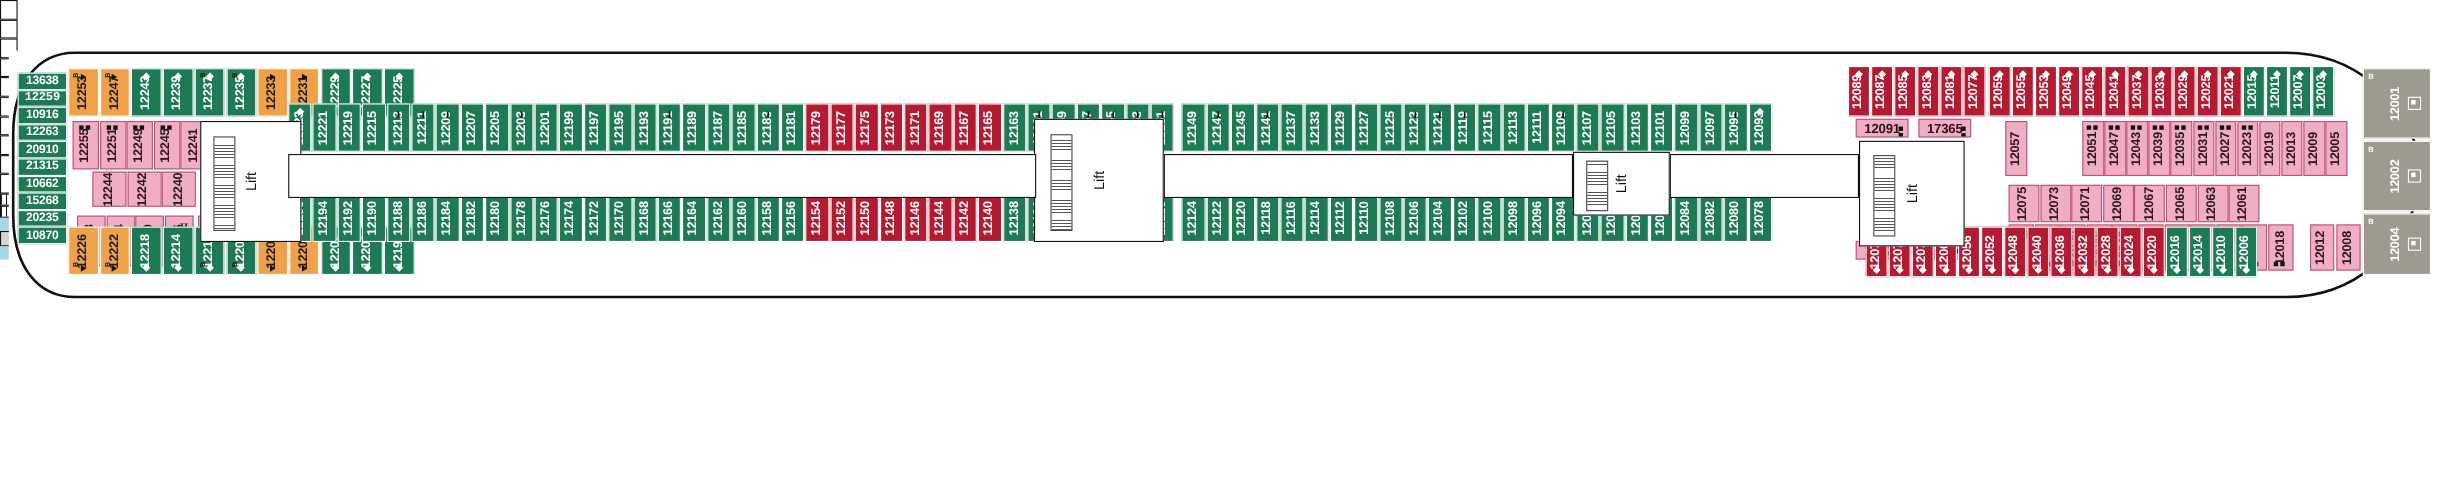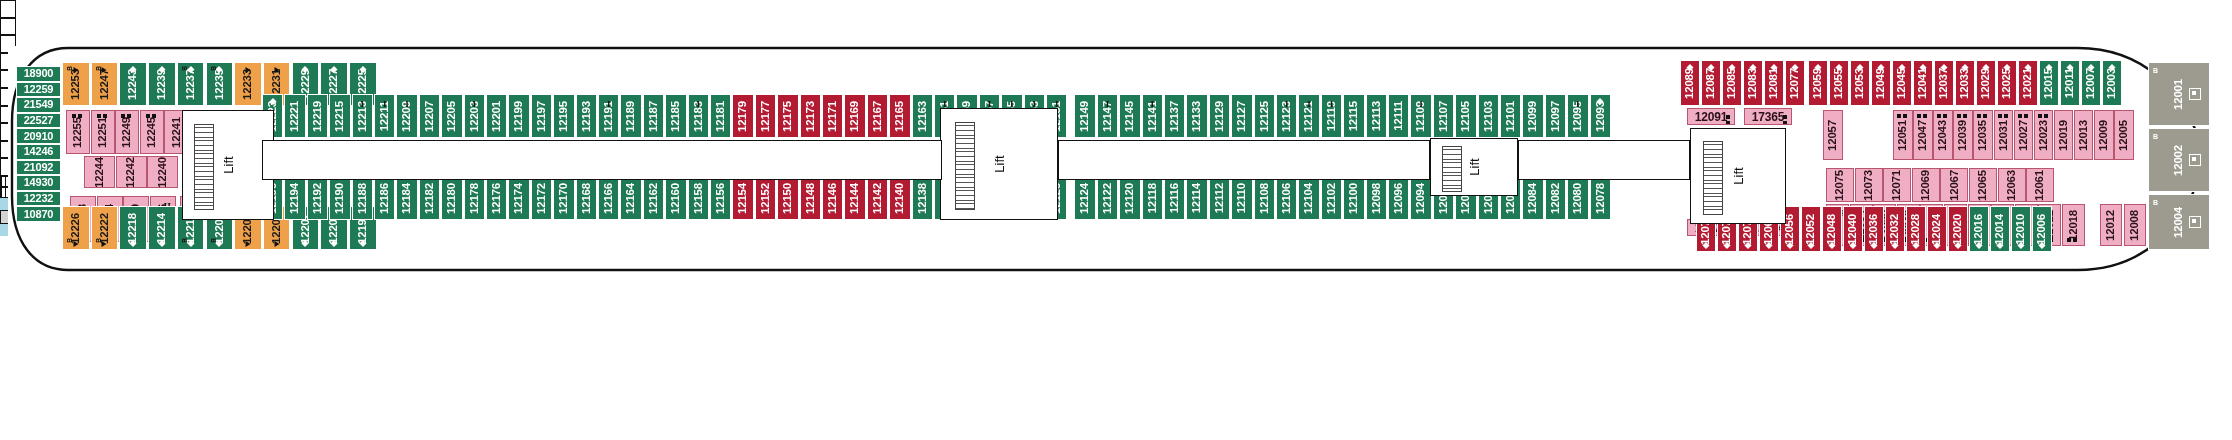--- a/index.html
+++ b/index.html
@@ -42,53 +42,53 @@
 </head>
 <body>
 
 <div id="deck">
     <div style="position: absolute; left: 8px; top: 46px; width: 2210px; height: 222px; background: rgb(255, 255, 255);">
       <svg width="2216" height="230" style="position: absolute; left: 0px; top: 0px;">
         <path d="M 60 2 L 2070 2 C 2130 2 2180 40 2196 112 C 2180 186 2130 224 2070 224 L 60 224 C 26 224 4 196 4 150 L 4 76 C 4 30 26 2 60 2 Z" fill="#ffffff" stroke="#111" stroke-width="2.4"></path>
       </svg>
     </div>
     <div class="cab green" style="left: 16px; top: 66px; width: 45px; height: 15.6px;">
-      <span class="lbl" style="writing-mode: horizontal-tb; transform: none; font-size: 11px;">18900</span>
+      <span class="lbl" style="writing-mode: horizontal-tb; transform: none; font-size: 11px;">13638</span>
     </div>
     <div class="blank" style="left: 2px; top: 66px; width: 14px; height: 15.6px;"></div>
-    <div class="cab green" style="left: 16px; top: 81.6px; width: 45px; height: 15.6px;">
+    <div class="cab green" style="left: 16px; top: 81.6px; width: 45px; height: 15.6px; font-family: Liberation Mono, monospace;">
       <span class="lbl" style="writing-mode: horizontal-tb; transform: none; font-size: 11px;">12259</span>
     </div>
     <div class="blank" style="left: 2px; top: 81.6px; width: 14px; height: 15.6px;"></div>
     <div class="cab green" style="left: 16px; top: 97.2px; width: 45px; height: 15.6px;">
-      <span class="lbl" style="writing-mode: horizontal-tb; transform: none; font-size: 11px;">21549</span>
+      <span class="lbl" style="writing-mode: horizontal-tb; transform: none; font-size: 11px;">10916</span>
     </div>
     <div class="blank" style="left: 2px; top: 97.2px; width: 14px; height: 15.6px;"></div>
     <div class="cab green" style="left: 16px; top: 112.8px; width: 45px; height: 15.6px;">
-      <span class="lbl" style="writing-mode: horizontal-tb; transform: none; font-size: 11px;">22527</span>
+      <span class="lbl" style="writing-mode: horizontal-tb; transform: none; font-size: 11px;">12263</span>
     </div>
     <div class="blank" style="left: 2px; top: 112.8px; width: 14px; height: 15.6px;"></div>
     <div class="cab green" style="left: 16px; top: 128.4px; width: 45px; height: 15.6px;">
       <span class="lbl" style="writing-mode: horizontal-tb; transform: none; font-size: 11px;">20910</span>
     </div>
     <div class="blank" style="left: 2px; top: 128.4px; width: 14px; height: 15.6px;"></div>
     <div class="cab green" style="left: 16px; top: 144px; width: 45px; height: 15.6px;">
-      <span class="lbl" style="writing-mode: horizontal-tb; transform: none; font-size: 11px;">14246</span>
+      <span class="lbl" style="writing-mode: horizontal-tb; transform: none; font-size: 11px;">21315</span>
     </div>
     <div class="blank" style="left: 2px; top: 144px; width: 14px; height: 15.6px;"></div>
     <div class="cab green" style="left: 16px; top: 159.6px; width: 45px; height: 15.6px;">
-      <span class="lbl" style="writing-mode: horizontal-tb; transform: none; font-size: 11px;">21092</span>
+      <span class="lbl" style="writing-mode: horizontal-tb; transform: none; font-size: 11px;">10662</span>
     </div>
     <div class="blank" style="left: 2px; top: 159.6px; width: 14px; height: 15.6px;"></div>
     <div class="cab green" style="left: 16px; top: 175.2px; width: 45px; height: 15.6px;">
-      <span class="lbl" style="writing-mode: horizontal-tb; transform: none; font-size: 11px;">14930</span>
+      <span class="lbl" style="writing-mode: horizontal-tb; transform: none; font-size: 11px;">15268</span>
     </div>
     <div class="blank" style="left: 2px; top: 175.2px; width: 14px; height: 15.6px;"></div>
     <div class="cab green" style="left: 16px; top: 190.8px; width: 45px; height: 15.6px;">
-      <span class="lbl" style="writing-mode: horizontal-tb; transform: none; font-size: 11px;">12232</span>
+      <span class="lbl" style="writing-mode: horizontal-tb; transform: none; font-size: 11px;">20235</span>
     </div>
     <div class="blank" style="left: 2px; top: 190.8px; width: 14px; height: 15.6px;"></div>
     <div class="cab green" style="left: 16px; top: 206.4px; width: 45px; height: 15.6px;">
       <span class="lbl" style="writing-mode: horizontal-tb; transform: none; font-size: 11px;">10870</span>
     </div>
     <div class="blank" style="left: 2px; top: 206.4px; width: 14px; height: 15.6px;"></div>
     <div style="left: 22px; top: 58px; width: 44px; height: 9px; background: repeating-linear-gradient(to right, rgb(17, 17, 17) 0px, rgb(17, 17, 17) 1px, rgb(255, 255, 255) 1px, rgb(255, 255, 255) 4px); border: 1px solid rgb(17, 17, 17);"></div>
     <div style="left: 22px; top: 232px; width: 44px; height: 9px; background: repeating-linear-gradient(to right, rgb(17, 17, 17) 0px, rgb(17, 17, 17) 1px, rgb(255, 255, 255) 1px, rgb(255, 255, 255) 4px); border: 1px solid rgb(17, 17, 17);"></div>
     <div class="cab orange" style="left: 62px; top: 62px; width: 27.5px; height: 44px;">
       <span class="lbl">12253</span>

